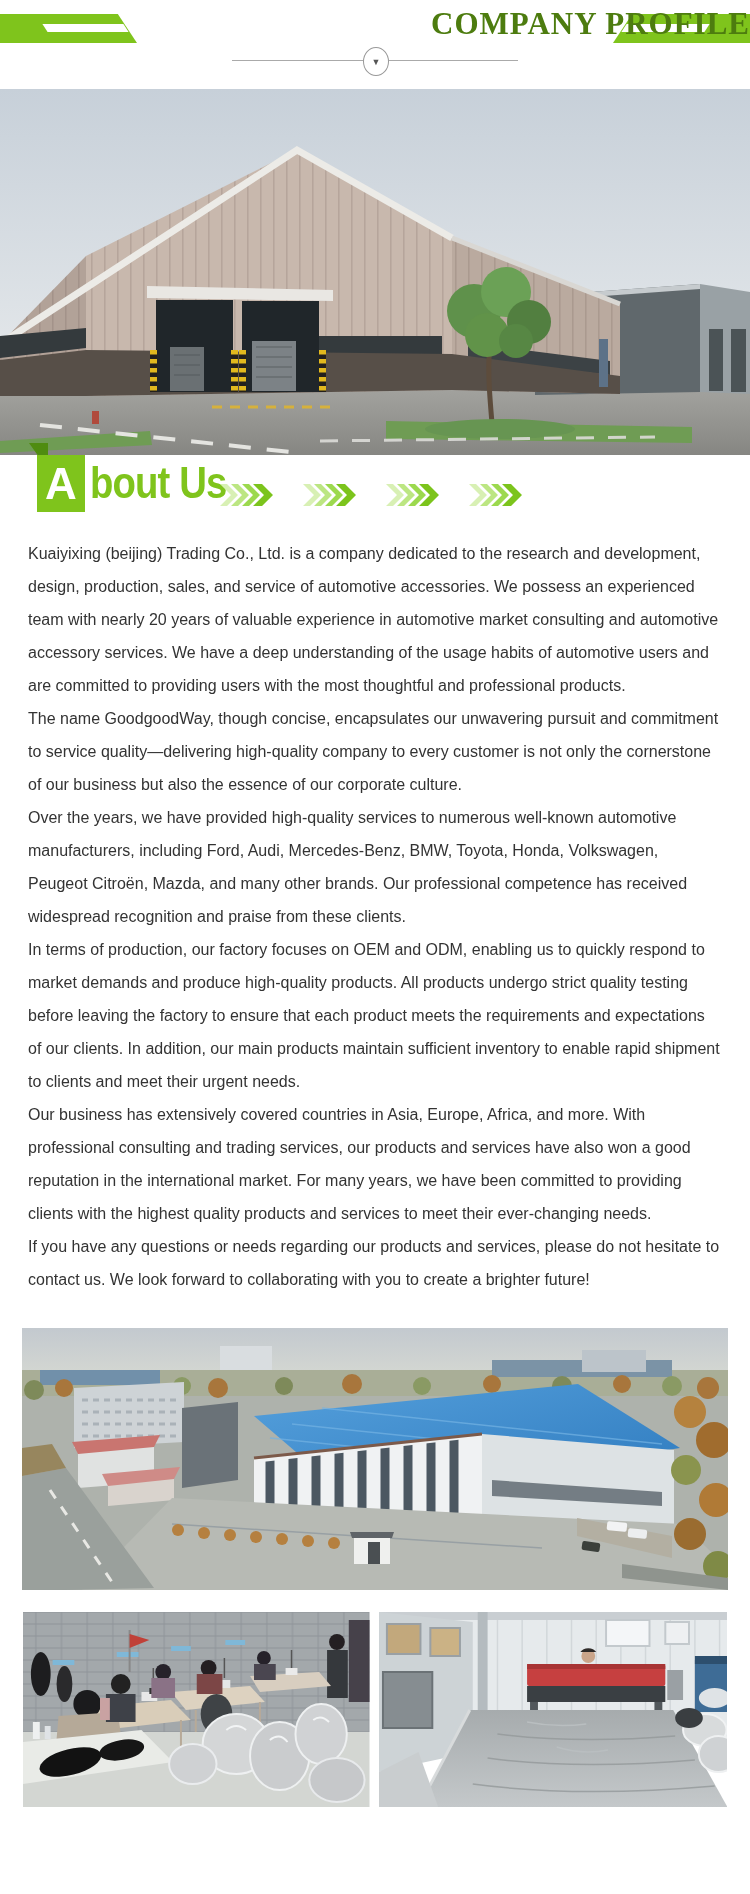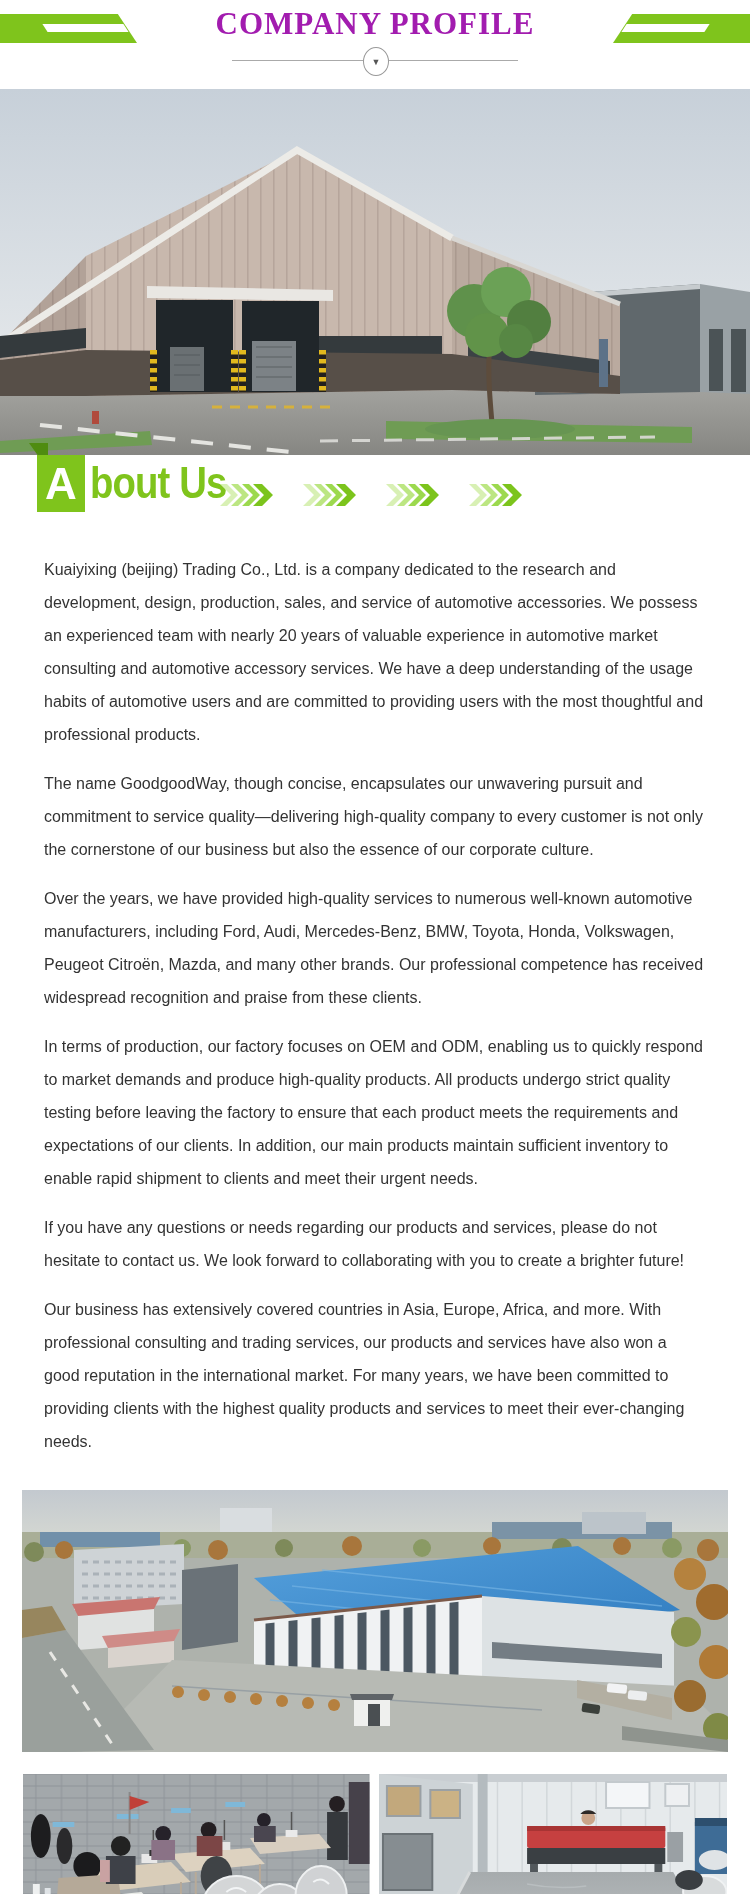--- a/index.html
+++ b/index.html
@@ -1,23 +1,23 @@
 <!DOCTYPE html>
 <html style="--brand-green: #7fc41c; --brand-green-dark: #4f8c10; --chevron-colors-0: #d8f0b4; --chevron-colors-1: #bce682; --chevron-colors-2: #9cd94e; --chevron-colors-3: #7cc41c; --text-color: #333333; --title-color: #121212; --divider-color: #aaaaaa;"><head>
 <meta charset="utf-8">
 <style>
   html,body{margin:0;padding:0;background:#fff}
   body{width:750px;font-family:"Liberation Sans",sans-serif;color:#333}
   .page{width:750px;position:relative}
 
   
   .header{position:relative;height:89px;background:#fff}
-  .hdr-title{position:absolute;top:6px;left:0;right:0;text-align:center;
+  .hdr-title{position:absolute;top:6px;left:0;right:0;text-align:right;
     font-family:"Liberation Serif",serif;font-weight:bold;font-size:31px;
-    letter-spacing:1px;color:#a21caf;white-space:nowrap}
+    letter-spacing:1px;color:#4d7c0f;white-space:nowrap}
   .ribbon{position:absolute;top:14px;height:29px;background:var(--brand-green,#7fc41c)}
   .ribbon.l{left:0;width:137px;clip-path:polygon(0 0,86% 0,100% 100%,0 100%)}
   .ribbon.r{right:0;width:137px;clip-path:polygon(14% 0,100% 0,100% 100%,0 100%)}
   .ribbon .stripe{position:absolute;top:10px;height:8px;background:#fff}
   .ribbon.l .stripe{left:45px;width:81px;transform:skewX(33deg)}
   .ribbon.r .stripe{right:43px;width:83px;transform:skewX(-33deg)}
   .divider{position:absolute;top:60px;left:232px;width:286px;border-top:1px solid #aaa}
   .div-circle{position:absolute;top:47px;left:363px;width:24px;height:27px;
     border:1px solid #999;border-radius:50%;background:#fff;z-index:2;
     display:flex;align-items:center;justify-content:center;font-size:9px;color:#555}
@@ -41,21 +41,21 @@
     color:var(--brand-green,#7fc41c);letter-spacing:-1px;transform:scaleX(.87);
     transform-origin:left top;white-space:nowrap}
   .chevrons{position:absolute;left:220px;top:28px;display:flex;gap:27px}
   .chev .c0{fill:var(--chevron-colors-0,#d8f0b4)}
   .chev .c1{fill:var(--chevron-colors-1,#bce682)}
   .chev .c2{fill:var(--chevron-colors-2,#9cd94e)}
   .chev .c3{fill:var(--chevron-colors-3,#7cc41c)}
 
   
   .text{padding:0 28px;font-size:16px;line-height:33px;color:#333}
-  .text p{margin:16px}
+  .text p{margin:0}
 </style>
 </head>
 <body>
 
 <div class="page">
 
   <div class="header">
     <div class="ribbon l">
       <span class="stripe"></span>
     </div>
@@ -177,22 +177,22 @@
         <path class="c3" transform="translate(33,0)" d="M0,1 h9 l11,11 -11,11 h-9 l11,-11 z"></path>
       </svg>
     </div>
   </div>
 
   <div class="text">
     <p>Kuaiyixing (beijing) Trading Co., Ltd. is a company dedicated to the research and development, design, production, sales, and service of automotive accessories. We possess an experienced team with nearly 20 years of valuable experience in automotive market consulting and automotive accessory services. We have a deep understanding of the usage habits of automotive users and are committed to providing users with the most thoughtful and professional products.</p>
     <p>The name GoodgoodWay, though concise, encapsulates our unwavering pursuit and commitment to service quality—delivering high-quality company to every customer is not only the cornerstone of our business but also the essence of our corporate culture.</p>
     <p>Over the years, we have provided high-quality services to numerous well-known automotive manufacturers, including Ford, Audi, Mercedes-Benz, BMW, Toyota, Honda, Volkswagen, Peugeot Citroën, Mazda, and many other brands. Our professional competence has received widespread recognition and praise from these clients.</p>
     <p>In terms of production, our factory focuses on OEM and ODM, enabling us to quickly respond to market demands and produce high-quality products. All products undergo strict quality testing before leaving the factory to ensure that each product meets the requirements and expectations of our clients. In addition, our main products maintain sufficient inventory to enable rapid shipment to clients and meet their urgent needs.</p>
+    <p>Our business has extensively covered countries in Asia, Europe, Africa, and more. With professional consulting and trading services, our products and services have also won a good reputation in the international market. For many years, we have been committed to providing clients with the highest quality products and services to meet their ever-changing needs.</p>
     <p>If you have any questions or needs regarding our products and services, please do not hesitate to contact us. We look forward to collaborating with you to create a brighter future!</p>
-    <p>Our business has extensively covered countries in Asia, Europe, Africa, and more. With professional consulting and trading services, our products and services have also won a good reputation in the international market. For many years, we have been committed to providing clients with the highest quality products and services to meet their ever-changing needs.</p>
   </div>
 
   <div class="photo aerial" aria-label="Aerial view of factory campus with large blue roof and office building">
     <svg viewBox="0 0 706 262" preserveAspectRatio="none" aria-hidden="true">
       <defs>
         <linearGradient id="sky2" x1="0" x2="0" y1="0" y2="1">
           <stop offset="0" stop-color="#c3c9cf"></stop>
             <stop offset="1" stop-color="#d5d8d2"></stop>
         </linearGradient>
         <linearGradient id="blu" x1="0" x2="1" y1="0" y2="1">

